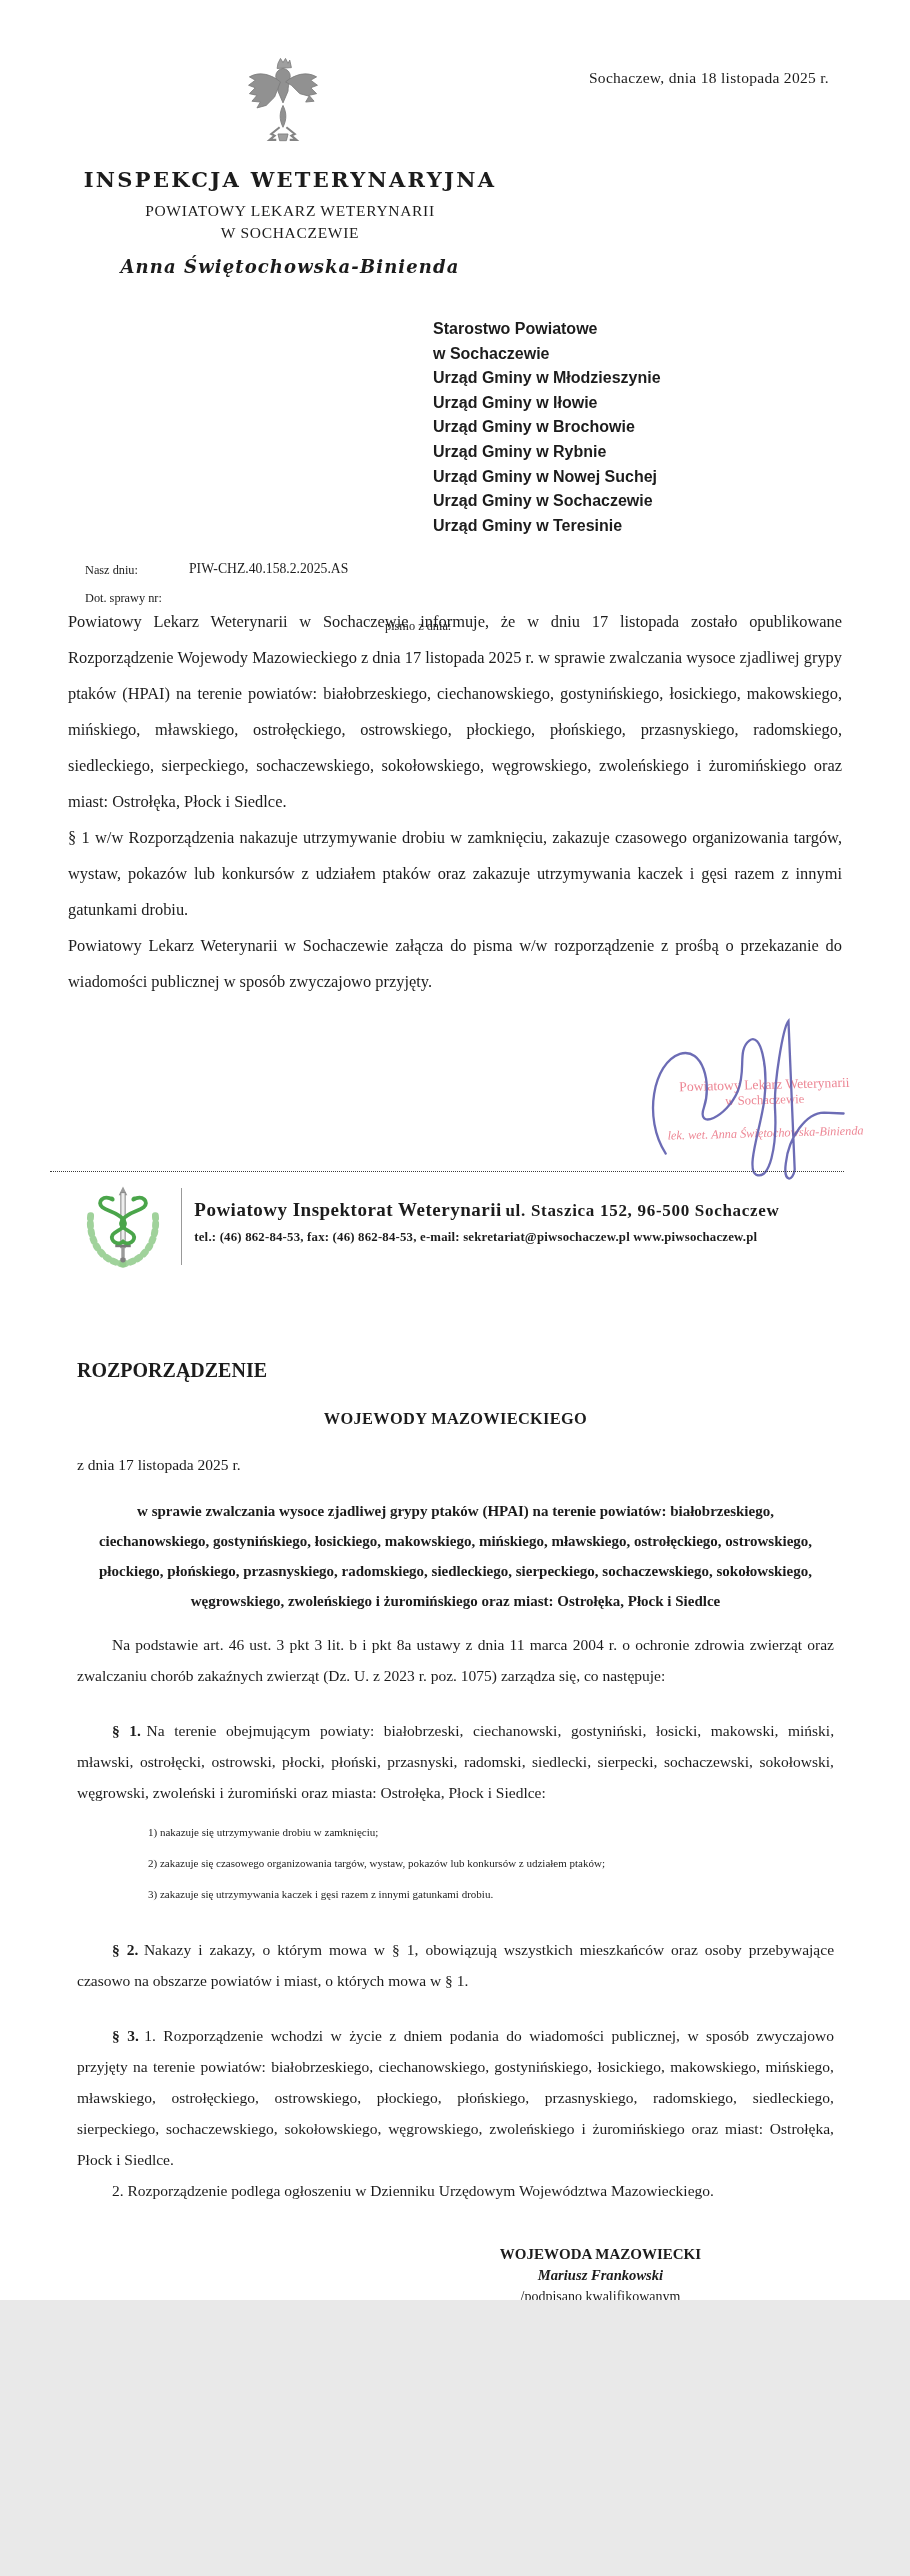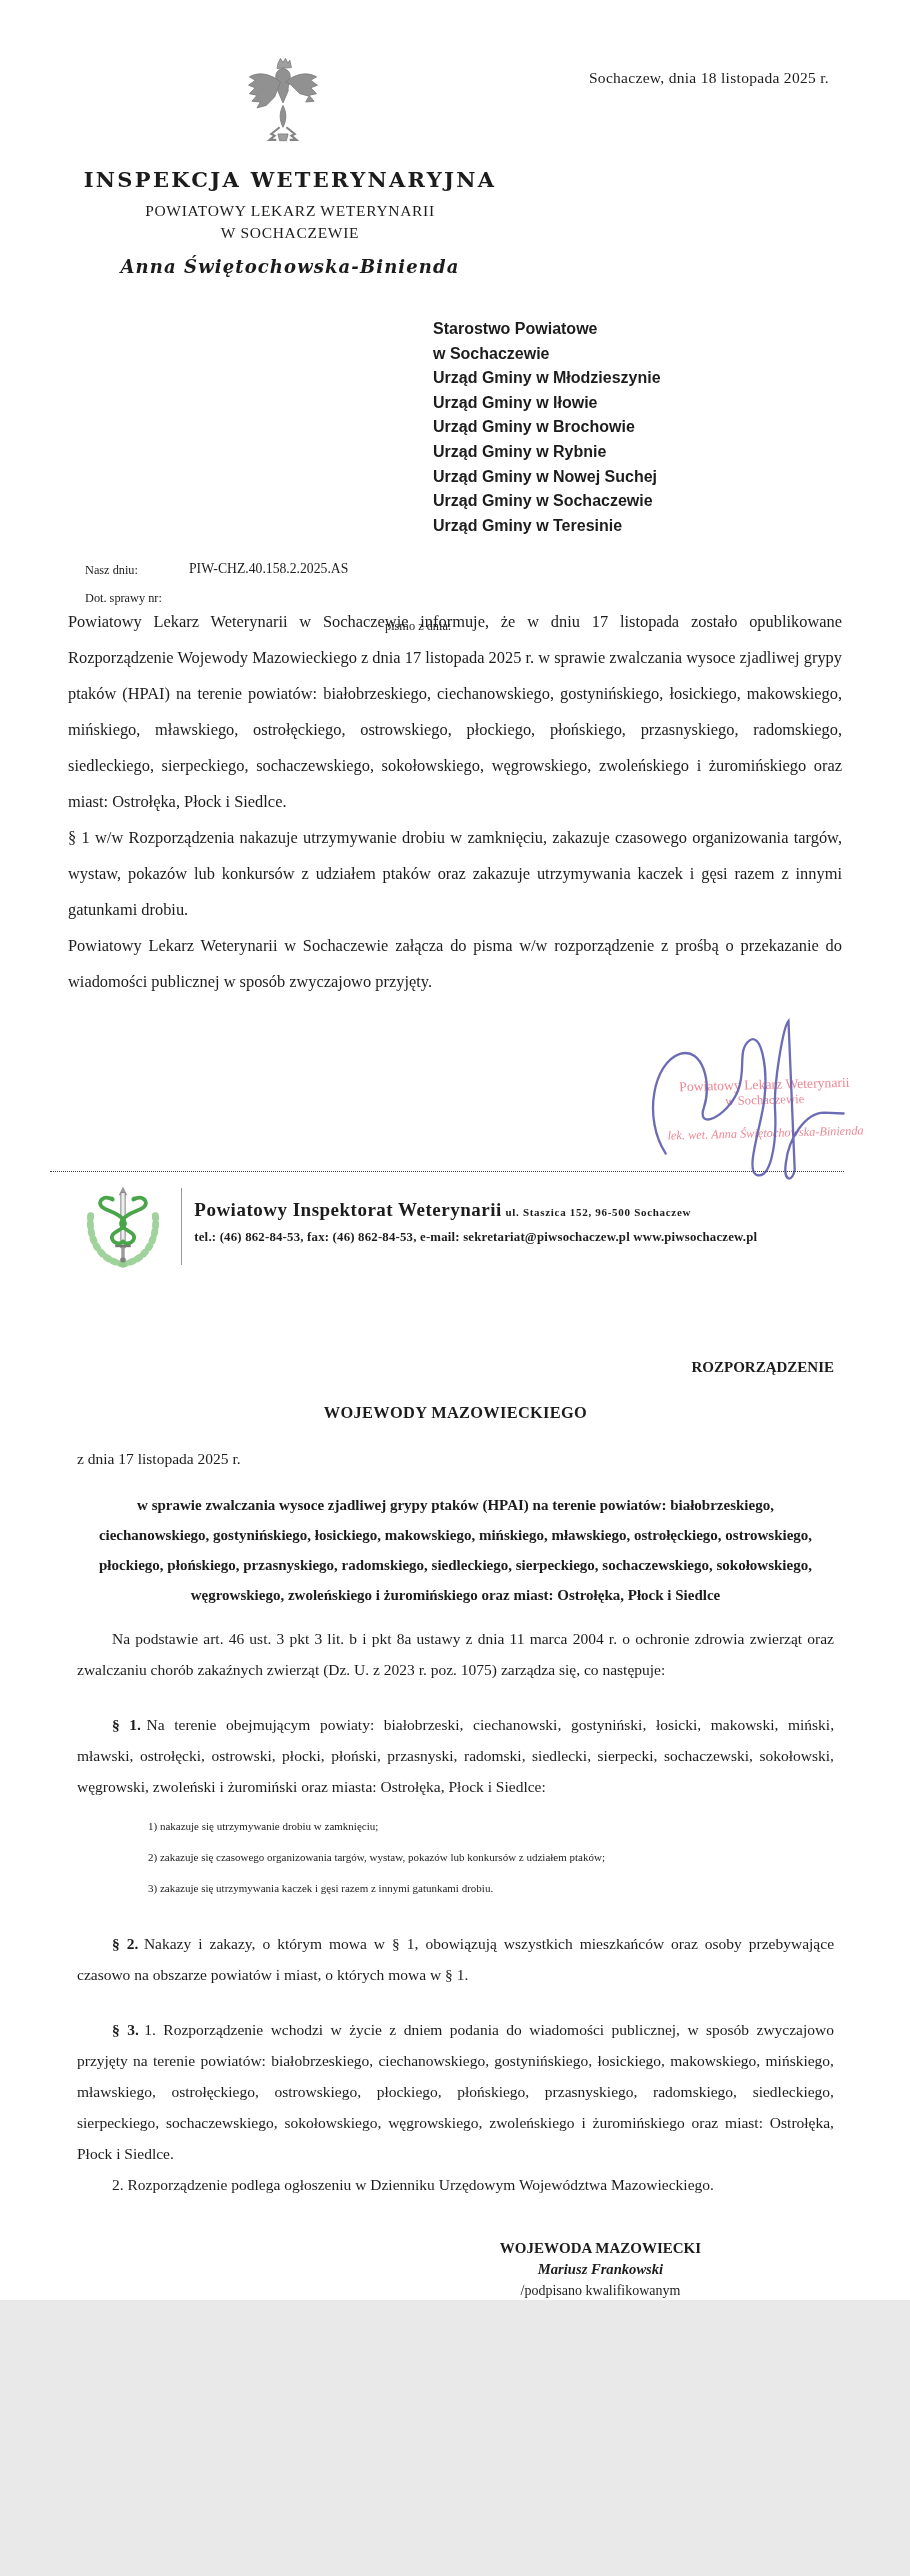--- a/index.html
+++ b/index.html
@@ -26,25 +26,25 @@
   .stamp .s1{font-size:13.7px;}
   .stamp .s2{font-size:12.8px;}
   .stamp .s3{font-size:12.3px;margin-top:18px;font-style:italic;}
   .sig-svg{position:absolute;top:1013px;left:638px;}
   .divider{position:absolute;top:1171px;left:50px;width:794px;border-top:1.8px dotted #3a3a3a;}
   
   .footer{position:absolute;top:1184px;left:80px;display:flex;align-items:flex-start;}
   .footer .sep{width:0.9px;background:#999;height:77px;margin:3.6px 0 0 14.6px;}
   .footer .ftext{padding:14.6px 0 0 12.8px;}
   .forg{font-size:19px;font-weight:600;letter-spacing:0.5px;}
-  .faddr{font-size:11px;font-weight:bold;letter-spacing:0.7px;}
+  .faddr{font-size:17px;font-weight:bold;letter-spacing:0.7px;}
   .fcontact{font-size:12.8px;font-weight:600;margin-top:9px;letter-spacing:0.2px;}
   
   .regulation{position:absolute;top:1352px;left:0;width:911px;padding:0 77px;box-sizing:border-box;}
-  .rt1{font-weight:bold;font-size:15px;text-align:right;margin:7.3px 0 0;}
+  .rt1{font-weight:bold;font-size:20px;text-align:left;margin:7.3px 0 0;}
   .rt2{font-weight:bold;font-size:16.4px;text-align:center;margin:27px 0 0;letter-spacing:0.3px;}
   .rt3{font-size:15.5px;text-align:left;margin:27px 0 0;}
   .rsubject{font-weight:bold;font-size:15px;line-height:30px;text-align:center;margin:22px auto 0;max-width:738px;}
   .rbody{font-size:15.5px;line-height:31px;text-align:justify;margin:12.8px 0 0;text-indent:35px;}
   .rbody b{margin-right:5.5px;}
   .rlist{margin:9px 0 0 71px;}
   .rlist p{font-size:11px;line-height:31px;text-align:justify;margin:0;padding-left:27px;text-indent:-27px;max-width:692px;}
   .rsec{margin-top:24px;}
   .rcont{margin-top:0;}
   .rsig{margin:38px 0 0 305px;width:437px;text-align:center;line-height:21px;}

